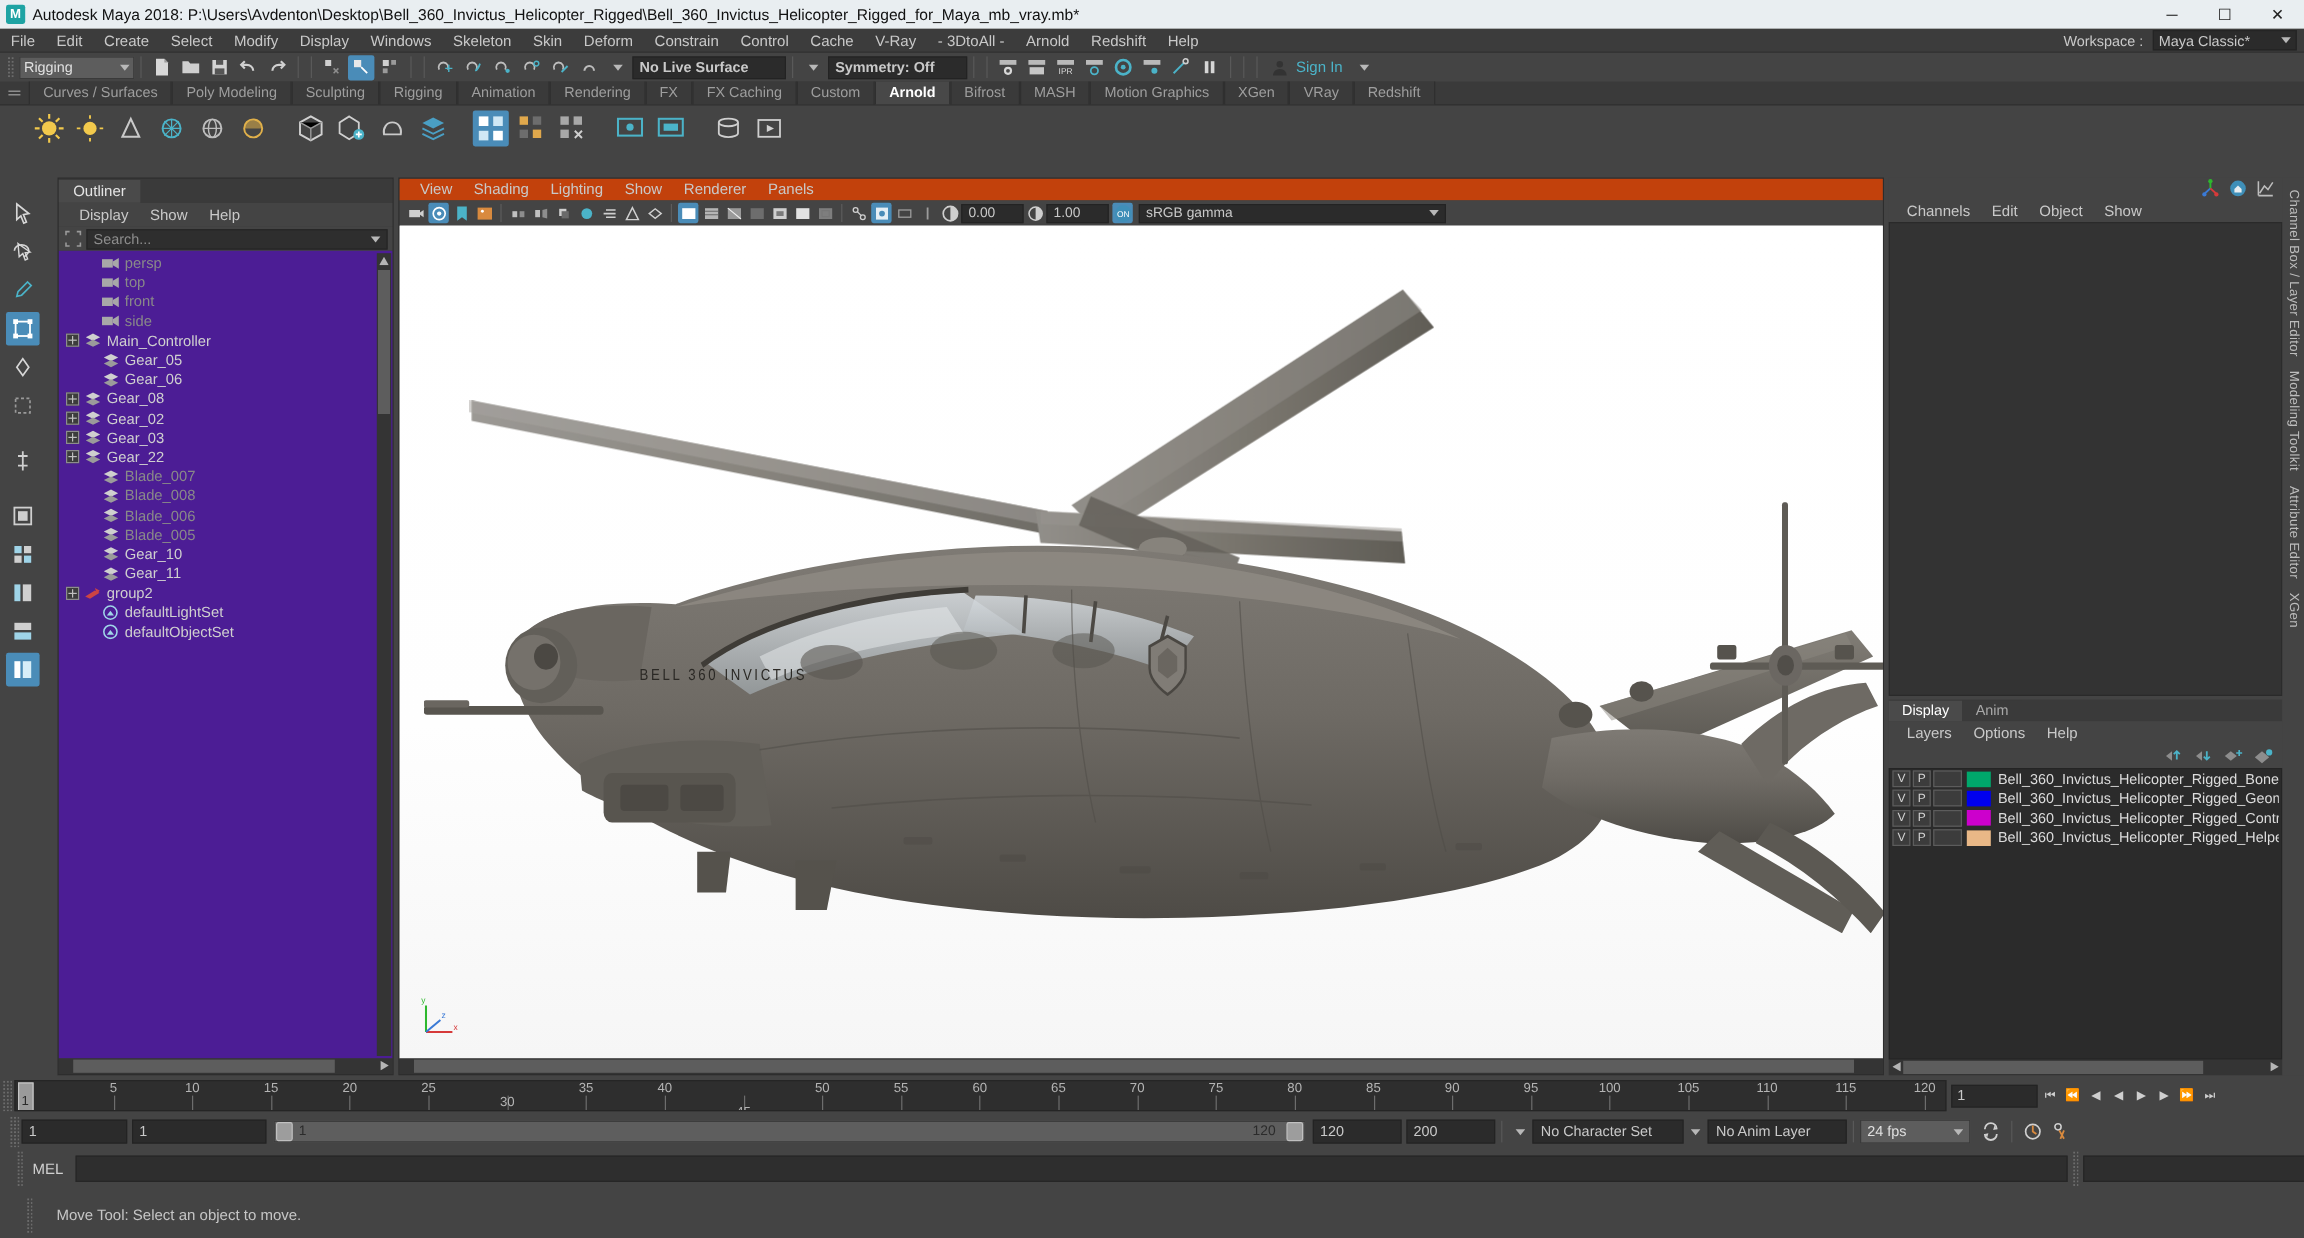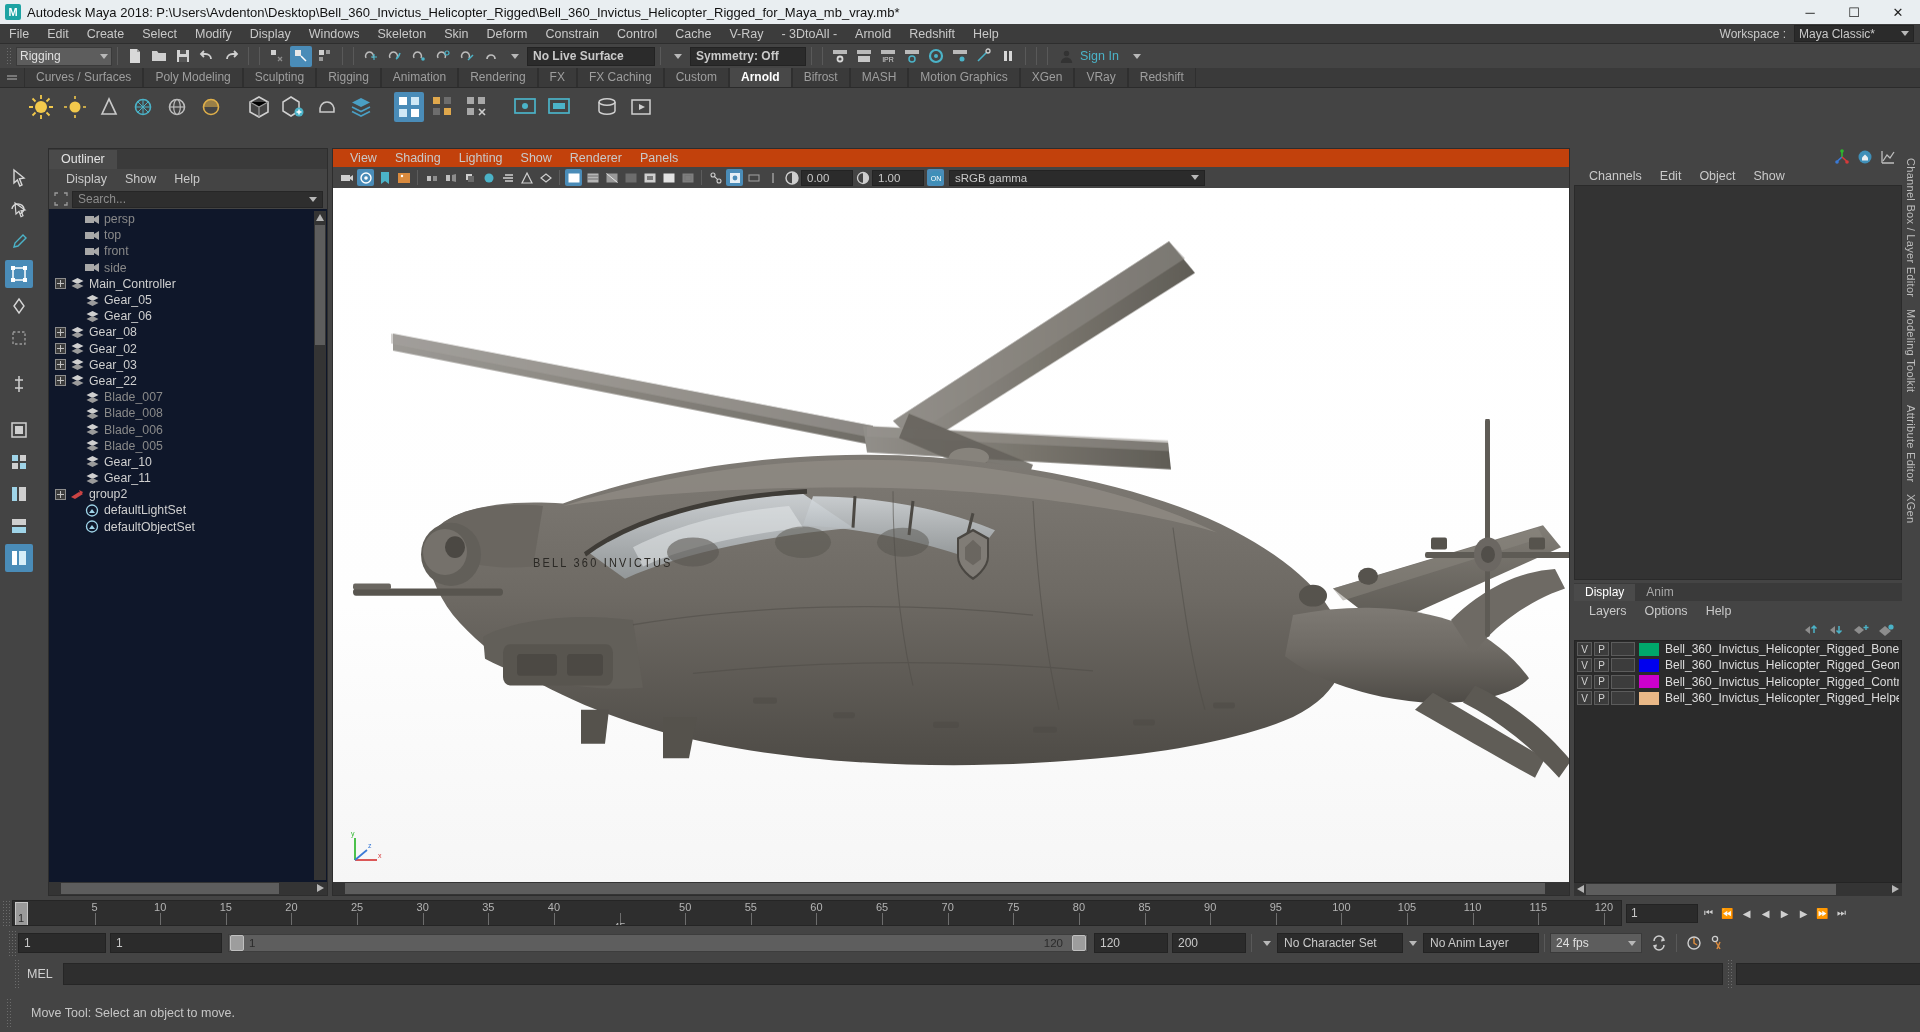--- a/index.html
+++ b/index.html
@@ -138,21 +138,21 @@
   .panel-menu { height: 20px; display: flex; align-items: center; padding-left: 8px; background: #444; }
   .panel-menu .mi { font-size: 12.5px; color: #c9c9c9; padding: 0 9px; }
   .search-row { height: 20px; display: flex; align-items: center; background: #444; padding: 0 4px; }
   .search-ico { width: 16px; height: 16px; flex: none; opacity: .8; }
   .search-box {
     flex: 1; height: 17px; background: #2e2e2e; border: 1px solid #262626;
     display: flex; align-items: center; padding: 0 5px; margin-left: 3px;
     font-size: 12px; color: #8d8d8d;
   }
   .out-tree {
-    flex: 1; background: #0f172a; overflow: hidden; position: relative;
+    flex: 1; background: #4c1d95; overflow: hidden; position: relative;
     padding-top: 2px;
   }
   .out-row { height: 16.2px; display: flex; align-items: center; padding-left: 6px; font-size: 12.3px; white-space: nowrap; }
   .expander {
     width: 11px; height: 11px; border: 1px solid #8d8d8d; margin-right: 4px;
     flex: none; position: relative; background: #3c3c3c;
   }
   .expander::before, .expander::after {
     content: ''; position: absolute; background: #c0c0c0;
   }
@@ -289,21 +289,21 @@
 
   
   .cmdline {
     position: absolute; left: 0; top: 958px; width: 1920px; height: 32px;
     display: flex; align-items: center; padding-left: 14px;
   }
   .cmd-label { font-size: 12.5px; color: #d0d0d0; width: 44px; padding-left: 8px; flex: none; }
   .cmd-input { flex: none; height: 22px; background: #2e2e2e; border: 1px solid #262626; }
   .statusbar {
     position: absolute; left: 0; top: 993px; width: 1920px; height: 39px;
-    display: flex; align-items: center; padding-left: 6px;
+    display: flex; align-items: center; padding-left: 22px;
   }
   .status-text { font-size: 12.5px; color: #c6c6c6; padding-left: 20px; }
   .dotted-v {
     width: 5px; height: 30px; flex: none;
     background-image: radial-gradient(#6c6c6c 40%, transparent 41%);
     background-size: 3px 3px;
   }
 </style>
 </head>
 <body>
@@ -1438,21 +1438,21 @@
           <div class="ts-num" style="left: 81.6198px;">5</div>
           <div class="ts-tick" style="left: 147.24px;"></div>
           <div class="ts-num" style="left: 147.24px;">10</div>
           <div class="ts-tick" style="left: 212.86px;"></div>
           <div class="ts-num" style="left: 212.86px;">15</div>
           <div class="ts-tick" style="left: 278.479px;"></div>
           <div class="ts-num" style="left: 278.479px;">20</div>
           <div class="ts-tick" style="left: 344.099px;"></div>
           <div class="ts-num" style="left: 344.099px;">25</div>
           <div class="ts-tick" style="left: 409.719px;"></div>
-          <div class="ts-num" style="left: 409.719px;">30</div>
+          <div class="ts-num" style="left: 409.719px; margin-top: 12px;">30</div>
           <div class="ts-tick" style="left: 475.339px;"></div>
           <div class="ts-num" style="left: 475.339px;">35</div>
           <div class="ts-tick" style="left: 540.959px;"></div>
           <div class="ts-num" style="left: 540.959px;">40</div>
           <div class="ts-tick" style="left: 606.579px;"></div>
           <div class="ts-num" style="left: 606.579px; margin-top: 20px;">45</div>
           <div class="ts-tick" style="left: 672.198px;"></div>
           <div class="ts-num" style="left: 672.198px;">50</div>
           <div class="ts-tick" style="left: 737.818px;"></div>
           <div class="ts-num" style="left: 737.818px;">55</div>

